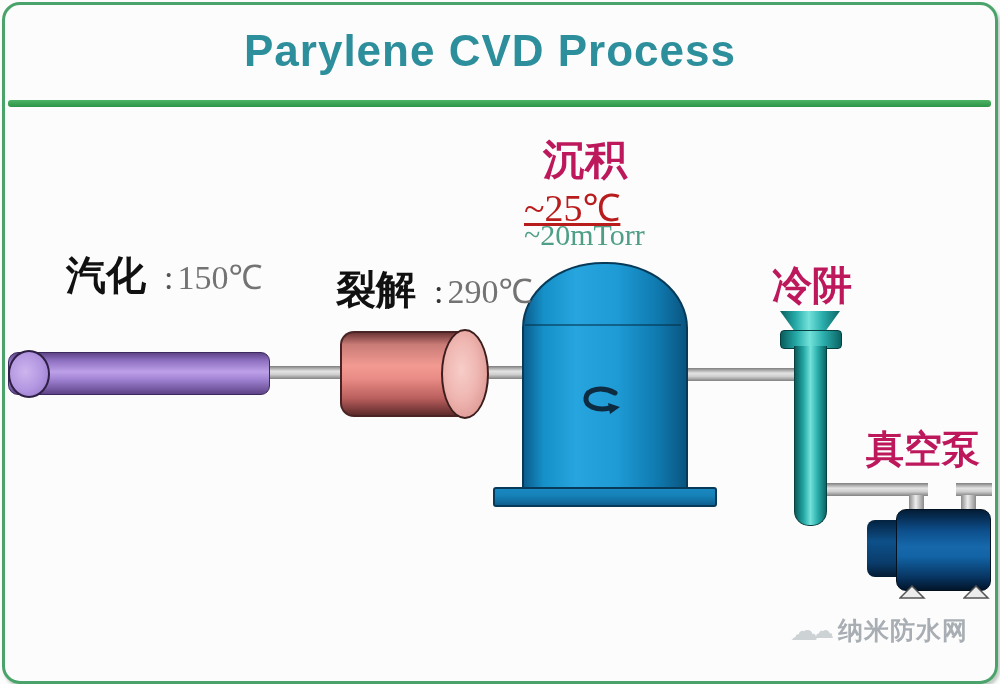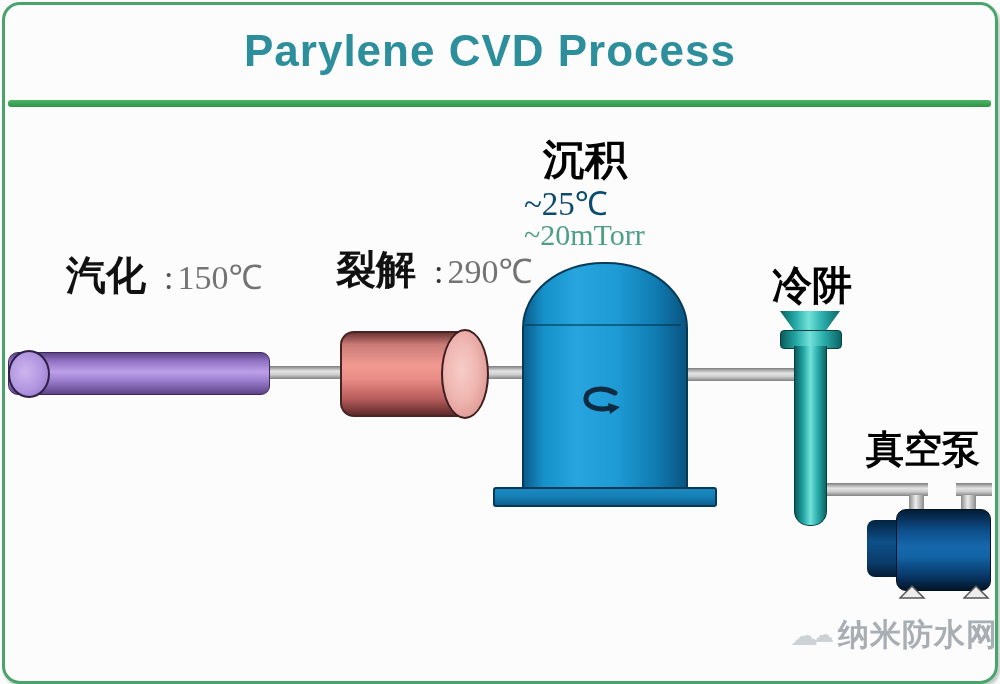--- a/index.html
+++ b/index.html
@@ -14,21 +14,21 @@
     pointer-events:none;
   }
   .title{
     position:absolute;left:0;top:26px;width:980px;text-align:center;
     font-size:44px;font-weight:bold;color:#2e8f9c;letter-spacing:1px;
   }
   .divider{
     position:absolute;left:8px;top:100px;width:983px;height:7px;
     background:linear-gradient(180deg,#4cb465,#2e9448);border-radius:3px;
   }
-  .zh-label{position:absolute;font-weight:900;color:#000000;white-space:nowrap;}
+  .zh-label{position:absolute;font-weight:900;color:#be185d;white-space:nowrap;}
   .serif{font-family:"Liberation Serif",serif;white-space:nowrap;}
   .stage-row{position:absolute;display:flex;align-items:baseline;white-space:nowrap;}
   .stage-row .lbl{font-weight:900;color:#111;font-size:40px;}
   .stage-row .colon{font-family:"Liberation Serif",serif;font-size:34px;color:#555;margin-left:18px;}
   .stage-row .val{font-family:"Liberation Serif",serif;font-size:34px;color:#737373;margin-left:4px;}
 
   
   .pipe{
     position:absolute;height:13px;
     background:linear-gradient(180deg,#7e7e7e 0%,#e3e3e3 40%,#cfcfcf 65%,#828282 100%);
@@ -110,21 +110,21 @@
   }
   .foot{position:absolute;}
 
   
   .watermark{
     position:absolute;left:790px;top:614px;display:flex;align-items:center;
     opacity:.85;
   }
   .watermark .cloud{font-size:28px;color:#c6cbcf;margin-right:-6px;}
   .watermark .wm-text{
-    font-size:31px;font-weight:900;color:#9aa1a7;letter-spacing:1px;
+    font-size:25px;font-weight:900;color:#9aa1a7;letter-spacing:1px;
     text-shadow:1px 1px 0 #ffffff;margin-left:10px;white-space:nowrap;
   }
 </style>
 </head>
 <body>
 
 <div id="canvas">
 
   <div class="title">Parylene CVD Process</div>
   <div class="divider"></div>
@@ -169,28 +169,28 @@
       <polygon points="13,1 25,13 1,13" fill="#ececec" stroke="#555" stroke-width="1.5"></polygon>
     </svg>
   </div>
 
   <div class="stage-row" style="left:66px;top:248px;">
     <span class="lbl">汽化</span>
     <span class="colon">:</span>
     <span class="val">150℃</span>
   </div>
 
-  <div class="stage-row" style="left:336px;top:242px;">
+  <div class="stage-row" style="left:336px;top:262px;">
     <span class="lbl">裂解</span>
     <span class="colon" style="color:#333;">:</span>
     <span class="val">290℃</span>
   </div>
 
   <div class="zh-label" style="left:543px;top:132px;font-size:42px;">沉积</div>
-  <div class="serif" style="position:absolute;left:524px;top:180px;font-size:33px;color:#0c4a6e;">~25℃</div>
+  <div class="serif" style="position:absolute;left:524px;top:180px;font-size:38px;color:#b91c1c;text-decoration:underline;">~25℃</div>
   <div class="serif" style="position:absolute;left:524px;top:218px;font-size:30px;color:#4f9e87;">~20mTorr</div>
 
   <div class="zh-label" style="left:772px;top:258px;font-size:40px;">冷阱</div>
   <div class="zh-label" style="left:866px;top:424px;font-size:38px;">真空泵</div>
 
   <div class="watermark">
     <span class="cloud">☁</span>
     <span class="cloud" style="font-size:22px;">☁</span>
     <span class="wm-text">纳米防水网</span>
   </div>

